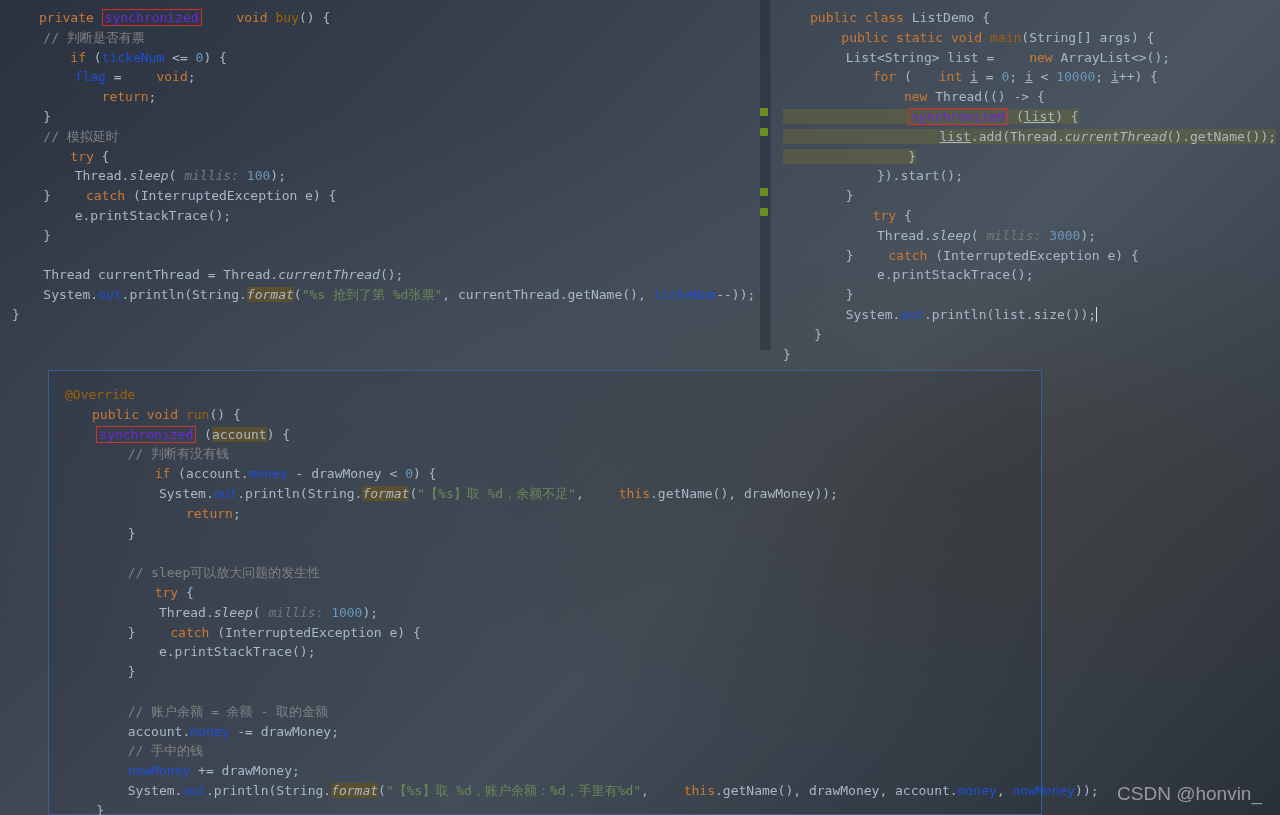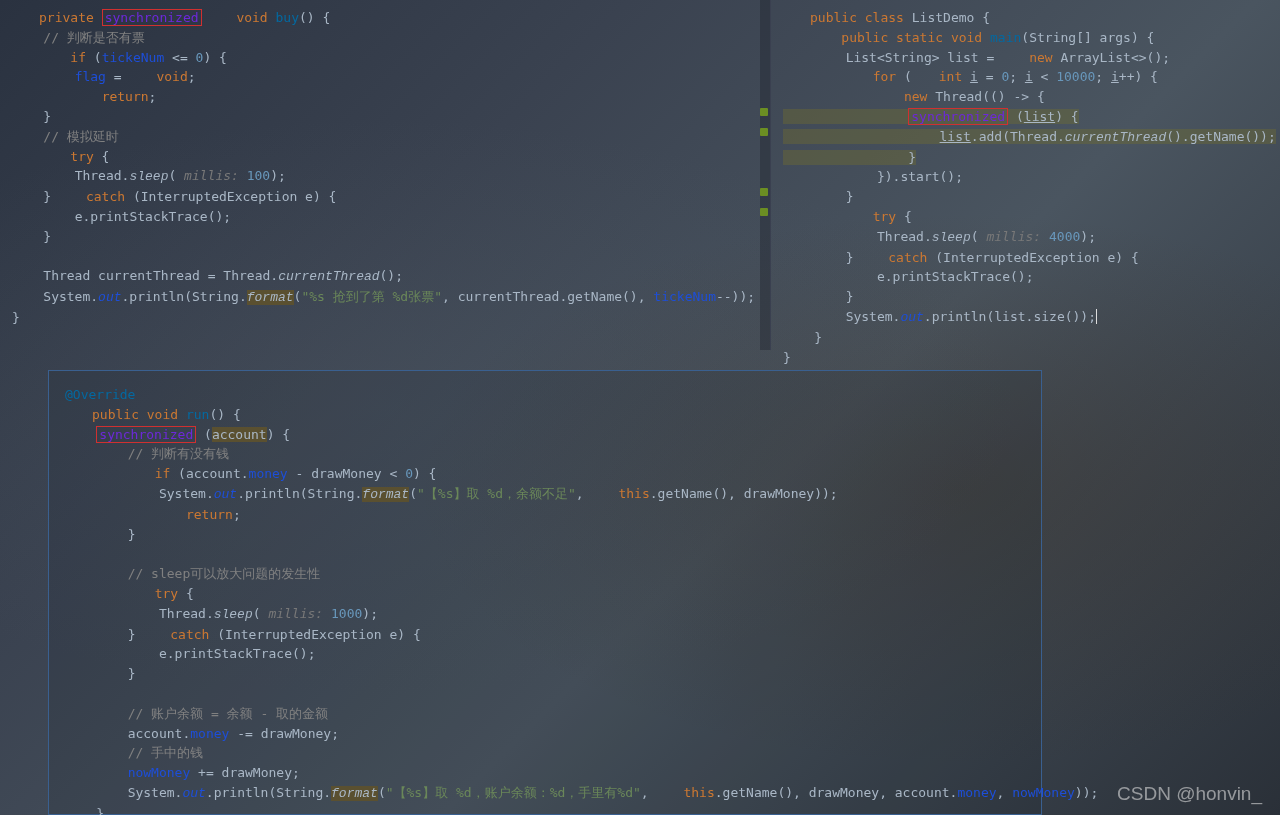--- a/index.html
+++ b/index.html
@@ -55,21 +55,21 @@
     }
     pre {
       line-height: 19.8px;
       white-space: pre;
     }
     .kw { color: #cc7832; margin-left: 27px; }
     .num { color: #6897bb; }
     .str { color: #6a8759; }
     .comment { color: #808080; }
     .field { color: #1d4ed8; margin-top: 45px; }
-    .method { color: #0369a1; }
+    .method { color: #a16207; }
     .param { color: #787878; font-style: italic; }
     .hl-red {
       border: 1.5px solid #d03030;
       padding: 0 2px;
       color: #6d28d9;
     }
     .hl-yellow {
       background: #5a5030;
       color: #a9b7c6;
       margin-top: 16px;
@@ -81,21 +81,21 @@
     .cursor {
       border-left: 1px solid #ddd;
     }
     .watermark {
       position: absolute;
       right: 18px; bottom: 10px;
       color: rgba(220,220,220,0.6);
       font-size: 19px;
       font-family: Liberation Sans, sans-serif;
     }
-    .italic-em { font-style: italic; font-family: Liberation Mono, monospace; }
+    .italic-em { font-style: italic; }
   </style>
 </head>
 <body>
 <div class="bg-overlay"></div>
 
 <div class="panel-left-top">
 <pre><span class="kw">private</span> <span class="hl-red">synchronized</span> <span class="kw">void</span> <span class="method">buy</span><span>() {</span>
     <span class="comment">// 判断是否有票</span>
     <span class="kw">if</span><span> (</span><span class="field">tickeNum</span><span> &lt;= </span><span class="num">0</span><span>) {</span>
         <span class="field">flag</span><span> = </span><span class="kw">void</span><span>;</span>
@@ -125,21 +125,21 @@
     <span class="kw">public static void </span><span class="method">main</span><span>(String[] args) {</span>
         <span>List&lt;String&gt; list = </span><span class="kw">new </span><span>ArrayList&lt;&gt;();</span>
         <span class="kw">for </span><span>(</span><span class="kw">int </span><span class="underline">i</span><span> = </span><span class="num">0</span><span>; </span><span class="underline">i</span><span> &lt; </span><span class="num">10000</span><span>; </span><span class="underline">i</span><span>++) {</span>
             <span class="kw">new </span><span>Thread(() -&gt; {</span>
 <span class="block-warn">                <span class="hl-red">synchronized</span><span> (</span><span class="underline">list</span><span>) {</span>
                     <span class="underline">list</span><span>.add(Thread.</span><span class="italic-em">currentThread</span><span>().getName());</span>
                 <span>}</span>
 </span>            <span>}).start();</span>
         <span>}</span>
         <span class="kw">try</span><span> {</span>
-            <span>Thread.</span><span class="italic-em">sleep</span><span>( </span><span class="param">millis: </span><span class="num">4000</span><span>);</span>
+            <span>Thread.</span><span class="italic-em">sleep</span><span>( </span><span class="param">millis: </span><span class="num">3000</span><span>);</span>
         <span>} </span><span class="kw">catch</span><span> (InterruptedException e) {</span>
             <span>e.printStackTrace();</span>
         <span>}</span>
         <span>System.</span><span class="field italic-em">out</span><span>.println(list.size());</span><span class="cursor"></span>
     <span>}</span>
 <span>}</span></pre>
 </div>
 
 <div class="panel-bottom">
 <pre><span class="method">@Override</span>

